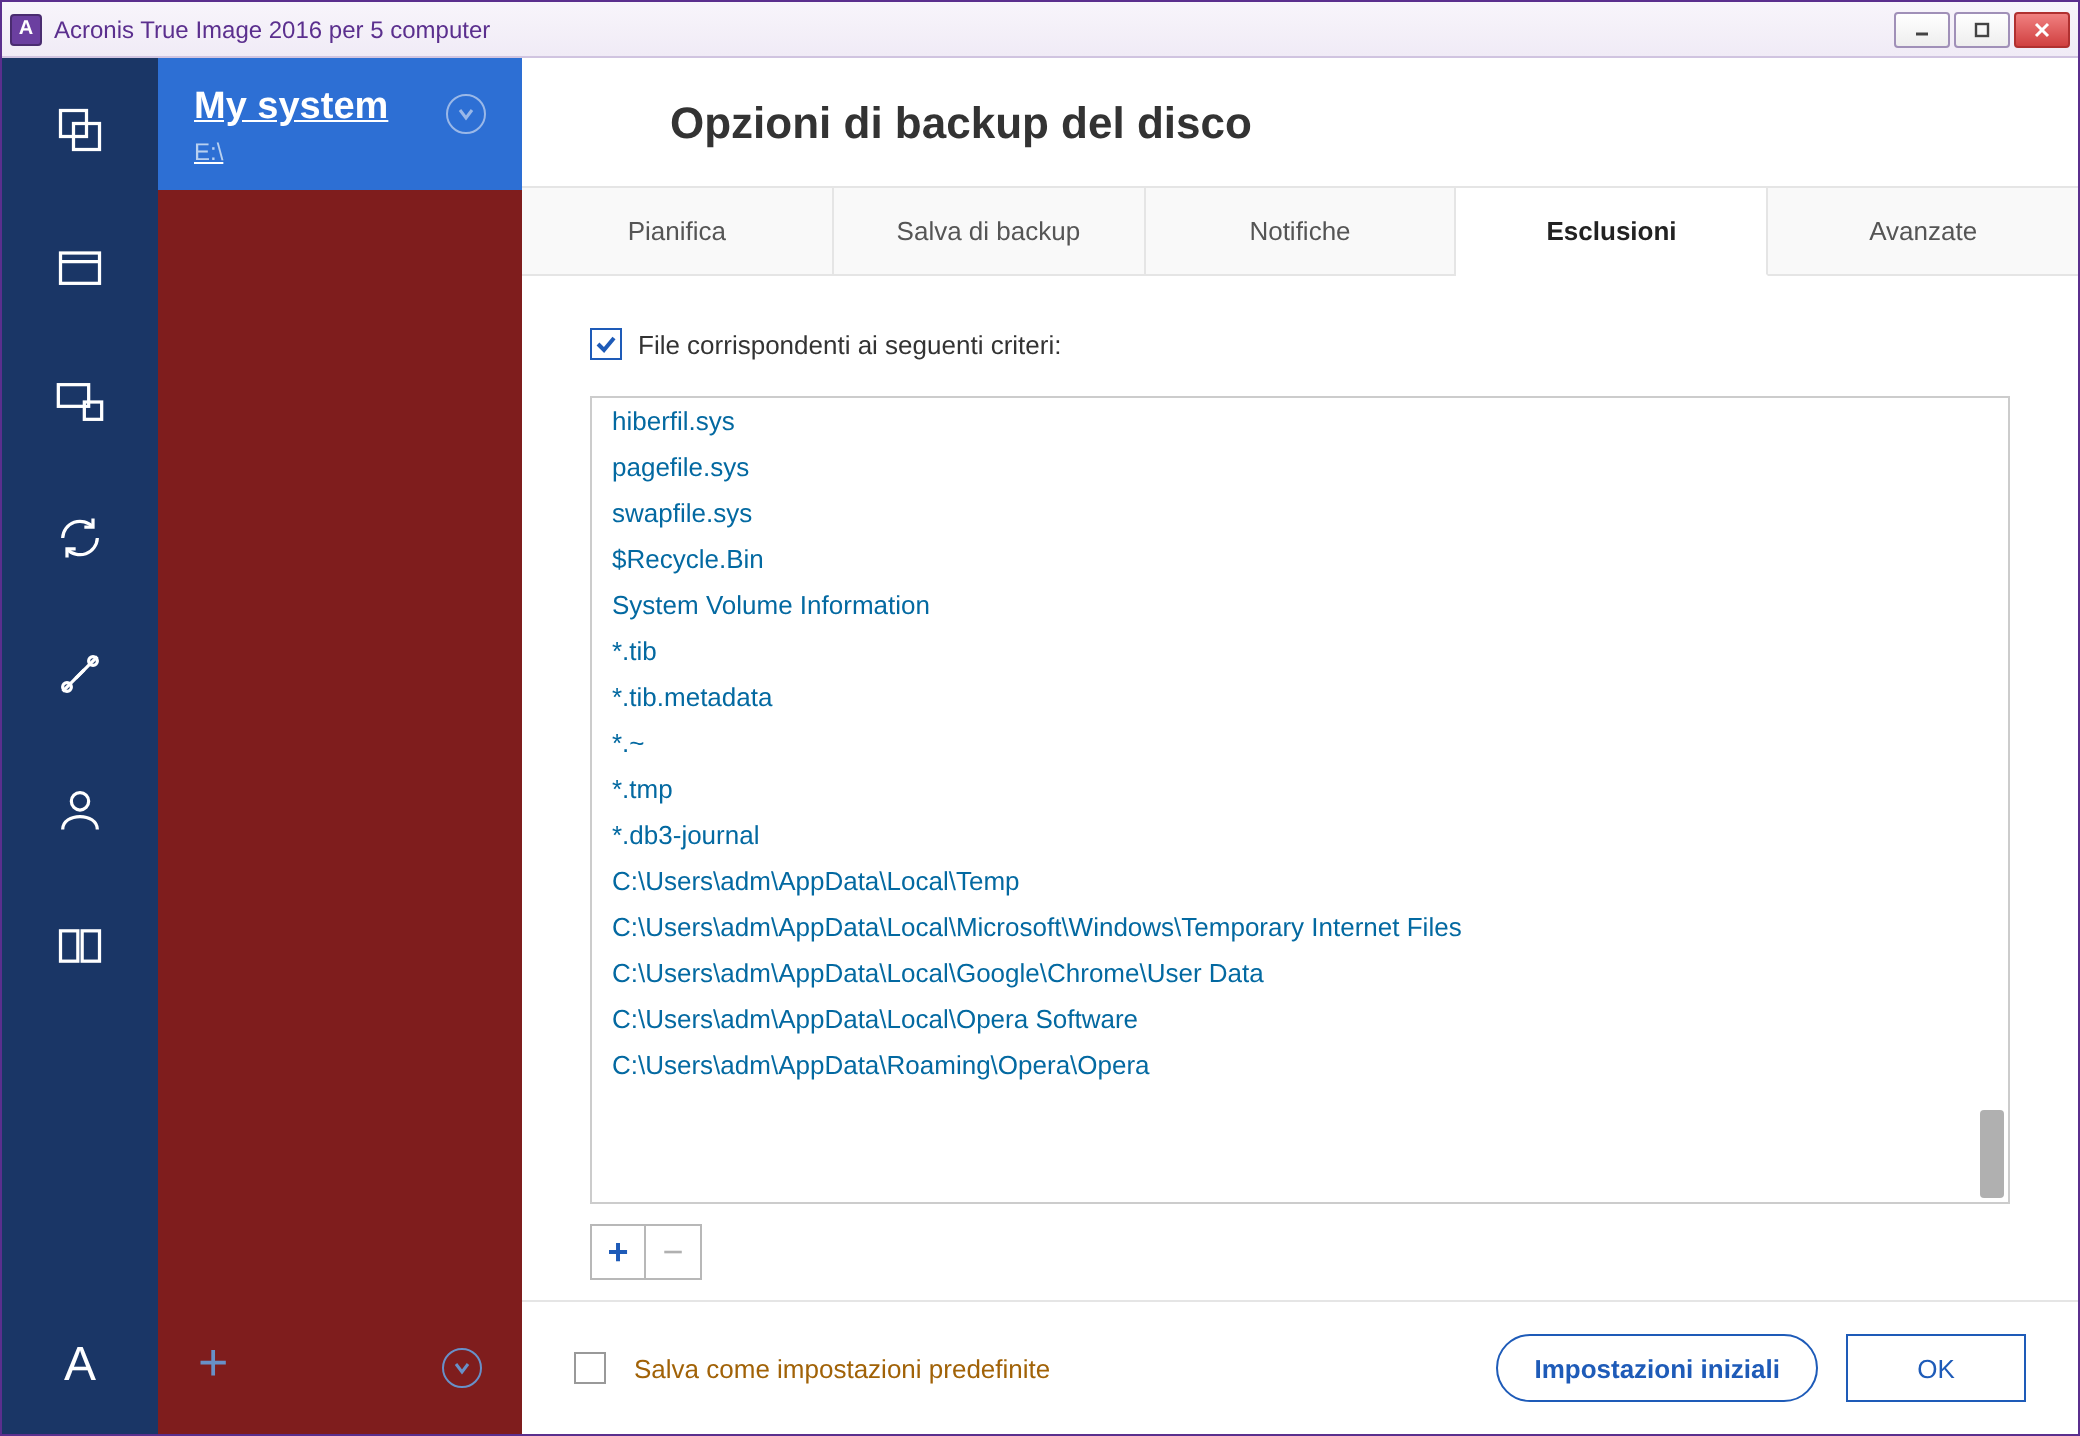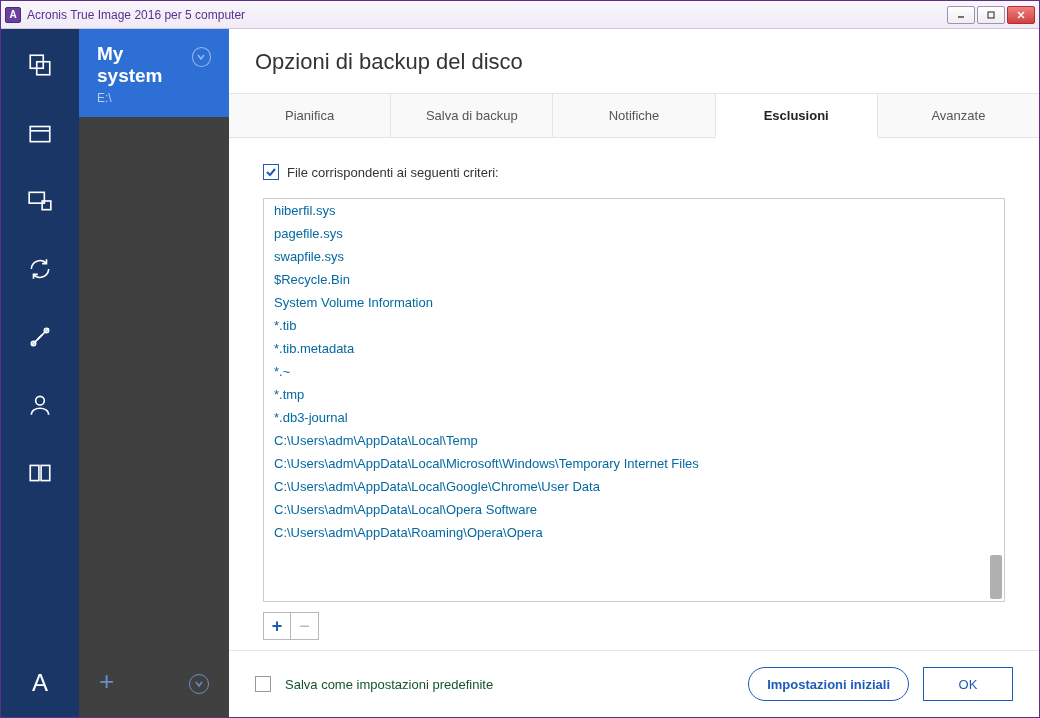--- a/index.html
+++ b/index.html
@@ -16,32 +16,32 @@
 .titlebar .win-btn svg { width: 10px; height: 10px; }
 
 .body { flex: 1; display: flex; min-height: 0; }
 
 .iconbar { width: 78px; background: #1a3666; display: flex; flex-direction: column; align-items: center; padding-top: 22px; gap: 40px; position: relative; }
 .iconbar .icon { width: 28px; height: 28px; display: flex; align-items: center; justify-content: center; cursor: pointer; }
 .iconbar .icon svg { stroke: #fff; fill: none; stroke-width: 1.5; }
 .iconbar .bottom { position: absolute; bottom: 20px; left: 0; right: 0; display: flex; flex-direction: column; align-items: center; gap: 18px; }
 .iconbar .bottom .letter { color: #fff; font-size: 24px; font-weight: 300; }
 
-.sidebar { width: 150px; background: #404040; color: #fff; display: flex; flex-direction: column; position: relative; }
+.sidebar { width: 182px; background: #7f1d1d; color: #fff; display: flex; flex-direction: column; position: relative; text-decoration: underline; }
 .sidebar .selected-item { background: #2d6fd4; padding: 14px 18px 12px 18px; display: flex; align-items: flex-start; justify-content: space-between; }
 .sidebar .selected-item .texts { display: flex; flex-direction: column; gap: 4px; }
 .sidebar .name { font-size: 19px; font-weight: 600; }
 .sidebar .path { font-size: 12px; color: #b8d0f0; }
 .sidebar .chev { width: 20px; height: 20px; border: 1.5px solid #9ab8e8; border-radius: 50%; display: flex; align-items: center; justify-content: center; margin-top: 4px; }
 .sidebar .bottom { position: absolute; bottom: 20px; left: 0; right: 0; display: flex; align-items: center; justify-content: space-between; padding: 0 20px; }
 .sidebar .bottom .plus { font-size: 26px; color: #6890c8; font-weight: 300; cursor: pointer; }
 
 .main { flex: 1; display: flex; flex-direction: column; background: #fff; min-height: 0; }
 .main-header { padding: 20px 26px 18px 26px; }
-.main-header h1 { font-size: 22px; font-weight: 400; color: #333; }
+.main-header h1 { font-size: 22px; font-weight: 700; color: #333; margin-left: 48px; }
 
 .tabs { display: flex; border-top: 1px solid #e5e5e5; border-bottom: 1px solid #e5e5e5; background: #f9f9f9; }
 .tab { flex: 1; text-align: center; padding: 14px 0; font-size: 13px; color: #555; cursor: pointer; border-right: 1px solid #e5e5e5; }
 .tab:last-child { border-right: none; }
 .tab.active { background: #fff; color: #222; font-weight: 600; border-bottom: 1px solid #fff; margin-bottom: -1px; }
 
 .content { flex: 1; padding: 26px 34px 10px 34px; display: flex; flex-direction: column; min-height: 0; overflow: hidden; }
 .criteria-row { display: flex; align-items: center; gap: 8px; margin-bottom: 18px; }
 .chk { width: 16px; height: 16px; border: 1.5px solid #1e5bb8; display: flex; align-items: center; justify-content: center; cursor: pointer; }
 .chk.checked svg { stroke: #1e5bb8; stroke-width: 2; fill: none; }
@@ -51,21 +51,21 @@
 .list-box .item { padding: 4px 10px; font-size: 13px; color: #0369a1; cursor: pointer; }
 .list-box .thumb { position: absolute; right: 2px; bottom: 2px; width: 12px; height: 44px; background: #b0b0b0; border-radius: 2px; }
 
 .add-remove { display: flex; gap: 0; margin-top: 10px; }
 .add-remove .btn { width: 28px; height: 28px; border: 1px solid #b8b8b8; display: flex; align-items: center; justify-content: center; font-size: 18px; cursor: pointer; background: #fff; }
 .add-remove .btn.add { color: #1e5bb8; font-weight: bold; }
 .add-remove .btn.remove { color: #b0b0b0; border-left: none; }
 
 .footer { border-top: 1px solid #e5e5e5; padding: 16px 26px; display: flex; align-items: center; gap: 14px; }
 .footer .chk-empty { width: 16px; height: 16px; border: 1.5px solid #999; cursor: pointer; }
-.footer .save-label { font-size: 13px; color: #14532d; flex: 1; }
+.footer .save-label { font-size: 13px; color: #a16207; flex: 1; }
 .footer .btn { min-width: 90px; height: 34px; border: 1.5px solid #1e5bb8; background: #fff; color: #1e5bb8; font-size: 13px; display: flex; align-items: center; justify-content: center; cursor: pointer; padding: 0 18px; }
 .footer .btn.primary { font-weight: 600; border-radius: 17px; }
 </style>
 </head>
 <body>
 
 <div class="window">
   <div class="titlebar">
     <div class="app-icon">A</div>
     <div class="title">Acronis True Image 2016 per 5 computer</div>

